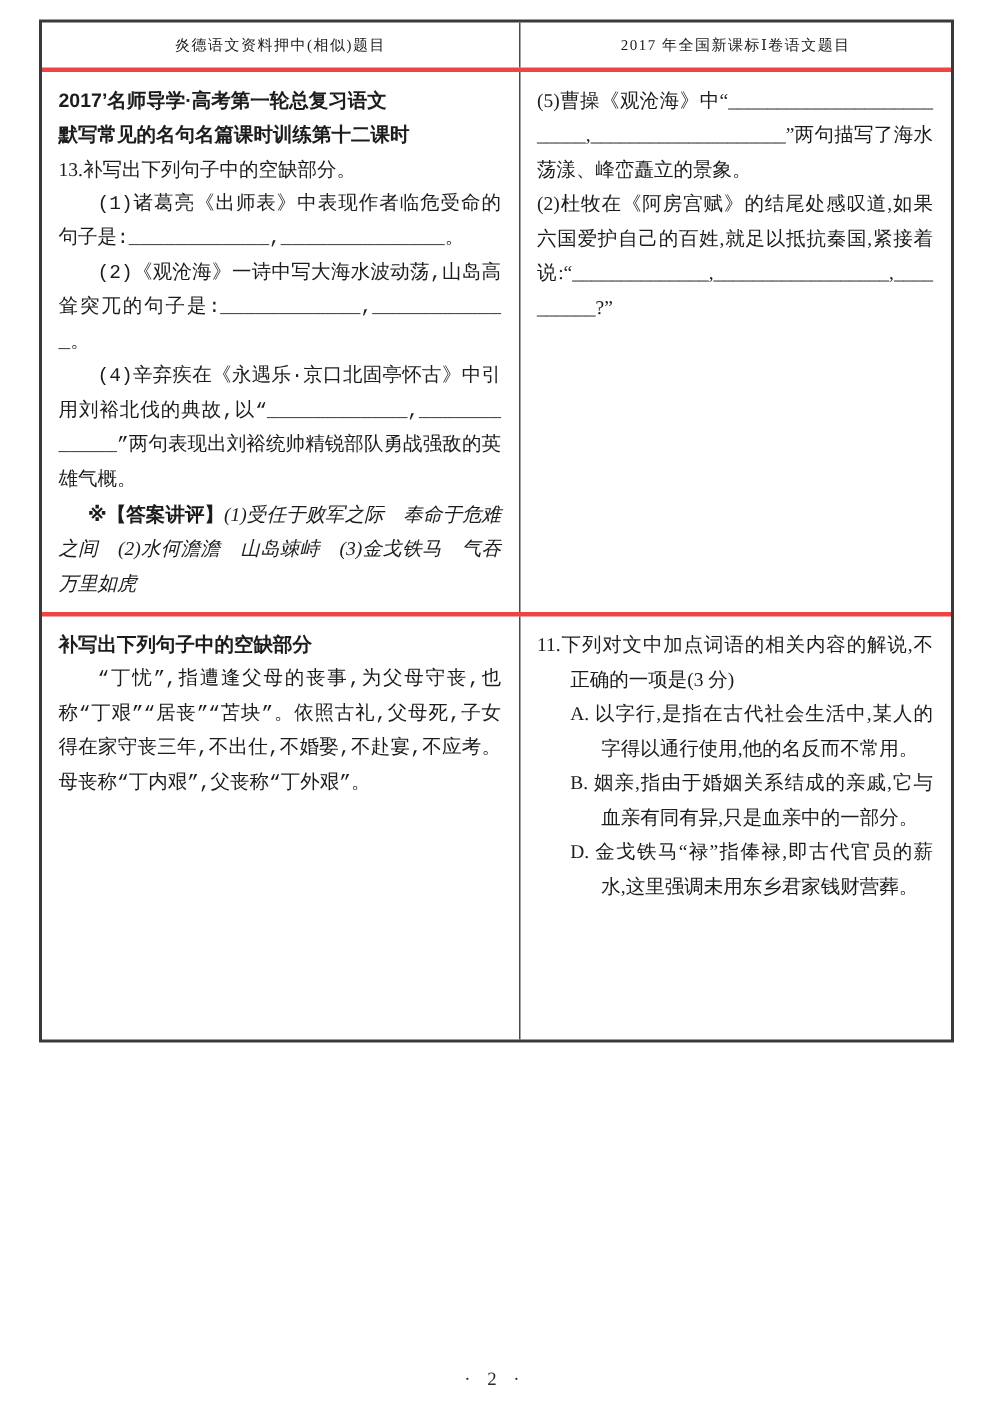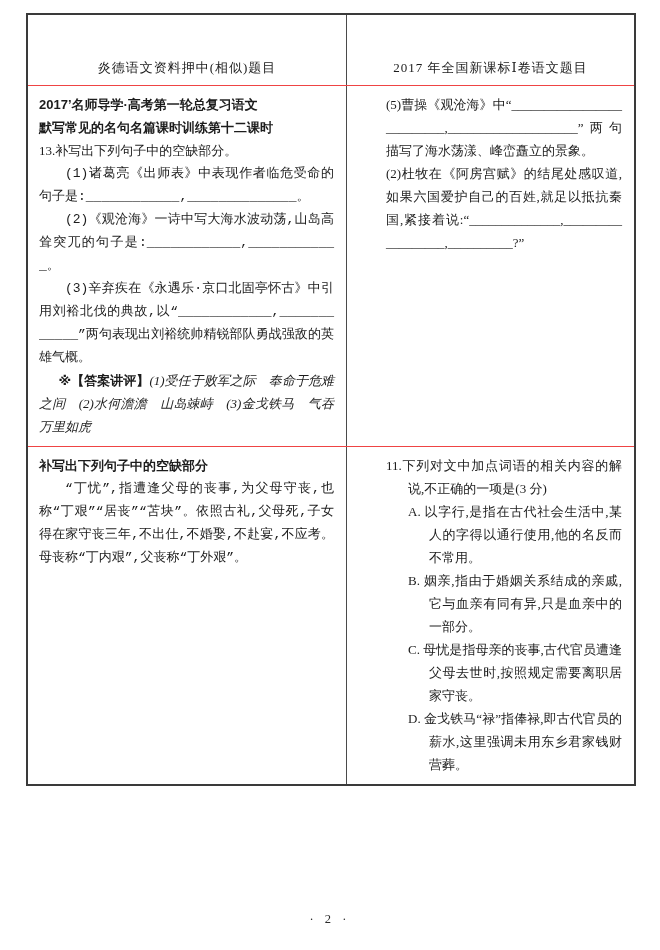--- a/index.html
+++ b/index.html
@@ -17,33 +17,32 @@
     position: absolute;
     left: 26px;
     top: 13px;
     width: 610px;
     border: 2px solid #3a3a3a;
   }
   .t-row {
     display: grid;
     grid-template-columns: 319px 1fr;
   }
-  .t-row + .t-row { border-top: 1px solid #ef4444; gap: 28px; }
+  .t-row + .t-row { border-top: 3px solid #ef4444; }
   .cell { padding: 7px 12px 8px 11px; }
   .cell.left-col { border-right: 1px solid #4a4a4a; }
   .header-row .cell {
     padding: 8px 6px;
     display: flex;
     align-items: center;
     justify-content: center;
   }
   .header-text {
-    font-size: 13px;
+    font-size: 10px;
     letter-spacing: 1px;
-    margin-top: 36px;
   }
   .row-main { min-height: 304px; }
   .row-second { min-height: 285px; }
   p.body-text {
     font-size: 13px;
     line-height: 23px;
     text-align: justify;
     word-break: break-all;
   }
   .bold-head {
@@ -89,39 +88,38 @@
       </div>
     </div>
 
     <div class="t-row row-main">
       <div class="cell left-col">
         <p class="body-text bold-head">2017’名师导学·高考第一轮总复习语文</p>
         <p class="body-text bold-head">默写常见的名句名篇课时训练第十二课时</p>
         <p class="body-text">13.补写出下列句子中的空缺部分。</p>
         <p class="body-text indent">(1)诸葛亮《出师表》中表现作者临危受命的句子是:____________,______________。</p>
         <p class="body-text indent">(2)《观沧海》一诗中写大海水波动荡,山岛高耸突兀的句子是:____________,____________。</p>
-        <p class="body-text indent">(3)辛弃疾在《永遇乐·京口北固亭怀古》中引用刘裕北伐的典故,以“____________,____________”两句表现出刘裕统帅精锐部队勇战强敌的英雄气概。</p>
+        <p class="body-text indent">(4)辛弃疾在《永遇乐·京口北固亭怀古》中引用刘裕北伐的典故,以“____________,____________”两句表现出刘裕统帅精锐部队勇战强敌的英雄气概。</p>
         <p class="body-text indent-sm"><span class="bold-head">※【答案讲评】</span><span class="kai">(1)受任于败军之际　奉命于危难之间　(2)水何澹澹　山岛竦峙　(3)金戈铁马　气吞万里如虎</span></p>
       </div>
       <div class="cell">
         <p class="body-text">(5)曹操《观沧海》中“__________________________,____________________”两句描写了海水荡漾、峰峦矗立的景象。</p>
         <p class="body-text">(2)杜牧在《阿房宫赋》的结尾处感叹道,如果六国爱护自己的百姓,就足以抵抗秦国,紧接着说:“______________,__________________,__________?”</p>
       </div>
     </div>
 
     <div class="t-row row-second">
       <div class="cell left-col">
         <p class="body-text bold-head">补写出下列句子中的空缺部分</p>
         <p class="body-text indent">“丁忧”,指遭逢父母的丧事,为父母守丧,也称“丁艰”“居丧”“苫块”。依照古礼,父母死,子女得在家守丧三年,不出仕,不婚娶,不赴宴,不应考。母丧称“丁内艰”,父丧称“丁外艰”。</p>
       </div>
       <div class="cell">
         <p class="body-text hang-num">11.下列对文中加点词语的相关内容的解说,不正确的一项是(3 分)</p>
         <p class="body-text option-row"><span>A.</span> <span>以字行,是指在古代社会生活中,某人的字得以通行使用,他的名反而不常用。</span></p>
         <p class="body-text option-row"><span>B.</span> <span>姻亲,指由于婚姻关系结成的亲戚,它与血亲有同有异,只是血亲中的一部分。</span></p>
-        <p class="body-text option-row"><span>C.</span> <span>母忧是指母亲的丧事,古代官员遭逢父母去世时,按照规定需要离职居家守丧。</span></p>
         <p class="body-text option-row"><span>D.</span> <span>金戈铁马“禄”指俸禄,即古代官员的薪水,这里强调未用东乡君家钱财营葬。</span></p>
       </div>
     </div>
 
   </div>
 
   <div class="footer-pagenum">· 2 ·</div>
 
 </div>
 

